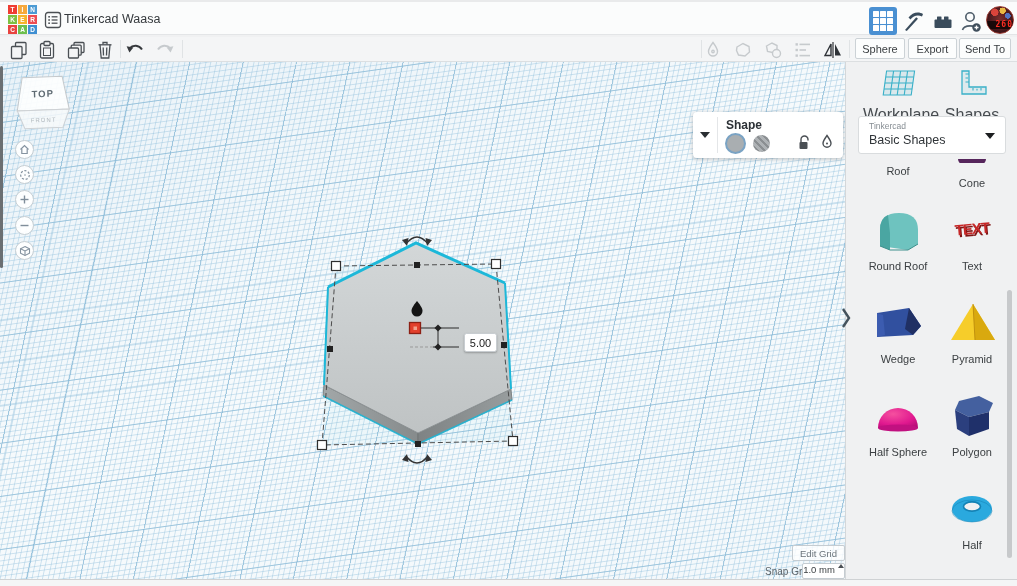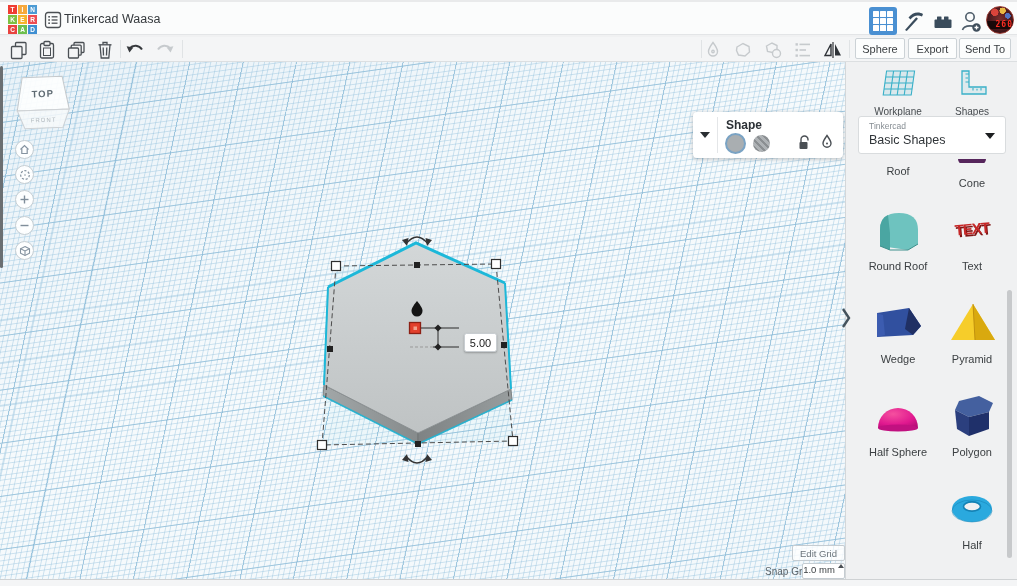--- a/index.html
+++ b/index.html
@@ -68,21 +68,21 @@
   .snap-label { position:absolute; left:765px; top:504px; font-size:10px; color:#5a6268; z-index:10; }
   .snap-dd { position:absolute; left:802px; top:501px; width:43px; height:16px; background:#fff; border:1px solid #c5ccd1;
     border-radius:2px; font-size:9.5px; color:#3c4043; display:flex; justify-content:center; gap:3px; z-index:10; cursor:pointer; }
   .caret-up-sm { width:0; height:0; border-left:3px solid transparent; border-right:3px solid transparent; border-bottom:4px solid #4a4f54; }
 
   .panel-chevron { position:absolute; left:840px; top:305px; z-index:70; cursor:pointer; }
 
   
   .sidebar { position:absolute; left:845px; top:62px; width:172px; height:524px; background:#f0f1f2; border-left:1px solid #d4d7d9; z-index:30; }
   .tool-btn { position:absolute; top:6px; width:70px; text-align:center; cursor:pointer; }
-  .tool-btn .lbl { font-size:10px; color:#474c50; margin-top:4px; }
+  .tool-btn .lbl { font-size:16px; color:#474c50; margin-top:4px; }
   .lib-select { position:absolute; left:12px; top:54px; width:148px; height:38px; background:#fff; border:1px solid #d9dcde; border-radius:3px; cursor:pointer; }
   .lib-brand { position:absolute; left:10px; top:4px; font-size:8.5px; color:#868d93; }
   .lib-name { position:absolute; left:10px; top:16px; font-size:12.5px; color:#2f3438; }
   .lib-caret { position:absolute; right:10px; top:16px; width:0; height:0; border-left:5px solid transparent; border-right:5px solid transparent; border-top:6px solid #1c1e20; }
   .gallery { position:absolute; left:0; top:92px; right:0; bottom:0; overflow:hidden; }
   .shape-item { position:absolute; width:80px; text-align:center; cursor:pointer; }
   .shape-label { font-size:11px; color:#3c4043; margin-top:2px; }
   .label-only { position:absolute; width:80px; text-align:center; font-size:11px; color:#3c4043; cursor:pointer; }
   .cone-sliver { position:absolute; left:111px; top:0; width:30px; height:9px; overflow:hidden; }
   .scroll-thumb { position:absolute; right:5px; top:228px; width:5px; height:268px; background:#c7c9cb; border-radius:3px; cursor:pointer; }

